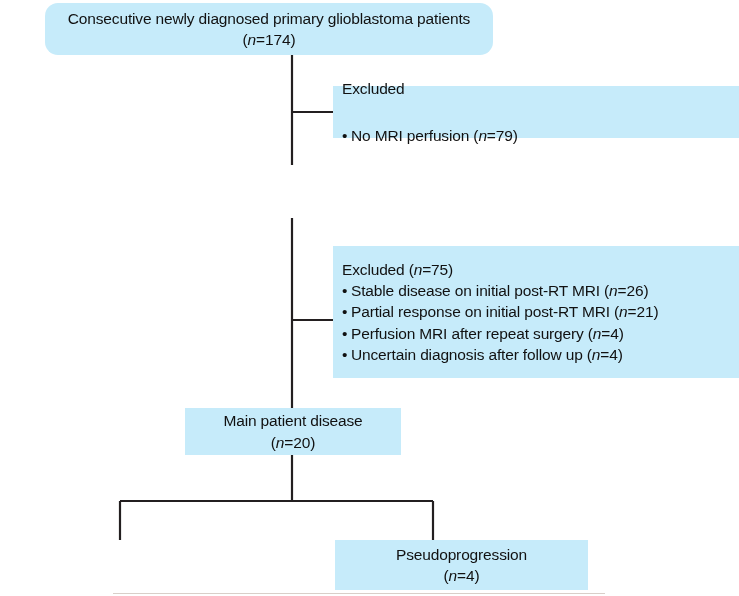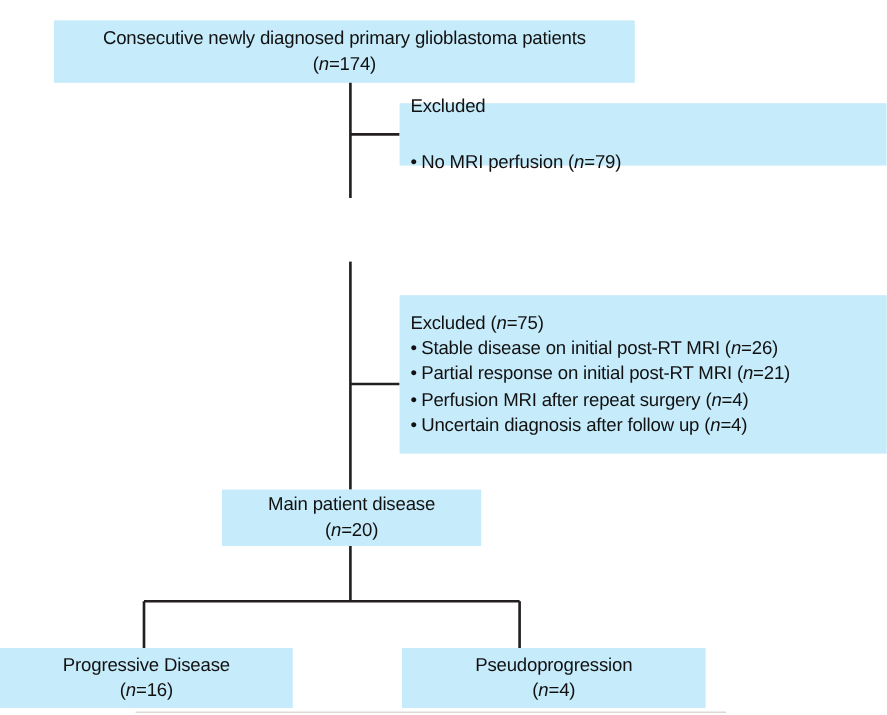--- a/index.html
+++ b/index.html
@@ -59,21 +59,21 @@
   }
   .bullet-dot {
     display: inline-block;
     width: 9px;
   }
   em.nital {
     font-style: italic;
   }
 
   
-  #node-top        { left: 45px;  top: 17px;   width: 484px; height: 52px; }
+  #node-top        { left: 45px;  top: 3px;   width: 448px; height: 52px; border-radius: 13px; }
   #node-excl1      { left: 333px; top: 86px;  width: 406px; height: 52px; gap: 26px; }
   #node-cohort-mri { left: 85px;  top: 165px; width: 413px; height: 53px; }
   #node-excl2      { left: 333px; top: 246px; width: 422px; height: 132px; }
   #node-main       { left: 185px; top: 408px; width: 216px; height: 47px; }
   #node-pd         { left: 0px;   top: 540px; width: 244px; height: 50px; }
   #node-psp        { left: 335px; top: 540px; width: 253px; height: 50px; }
 
   #bottom-rule {
     position: absolute;
     left: 113px;
@@ -129,23 +129,19 @@
     <div class="bullet-line"><span class="bullet-dot">•</span><span>Partial response on initial post-RT MRI (</span><em class="nital">n</em><span>=21)</span></div>
     <div class="bullet-line"><span class="bullet-dot">•</span><span>Perfusion MRI after repeat surgery (</span><em class="nital">n</em><span>=4)</span></div>
     <div class="bullet-line"><span class="bullet-dot">•</span><span>Uncertain diagnosis after follow up (</span><em class="nital">n</em><span>=4)</span></div>
   </div>
 
   <div class="node center" id="node-main">
     <div class="line">Main patient disease</div>
     <div class="line"><span>(</span><em class="nital">n</em><span>=20)</span></div>
   </div>
 
-  <div class="node center" id="node-pd">
-    <div class="line">Progressive Disease</div>
-    <div class="line"><span>(</span><em class="nital">n</em><span>=16)</span></div>
-  </div>
 
   <div class="node center" id="node-psp">
     <div class="line">Pseudoprogression</div>
     <div class="line"><span>(</span><em class="nital">n</em><span>=4)</span></div>
   </div>
 
 </div>
 
 </body></html>

